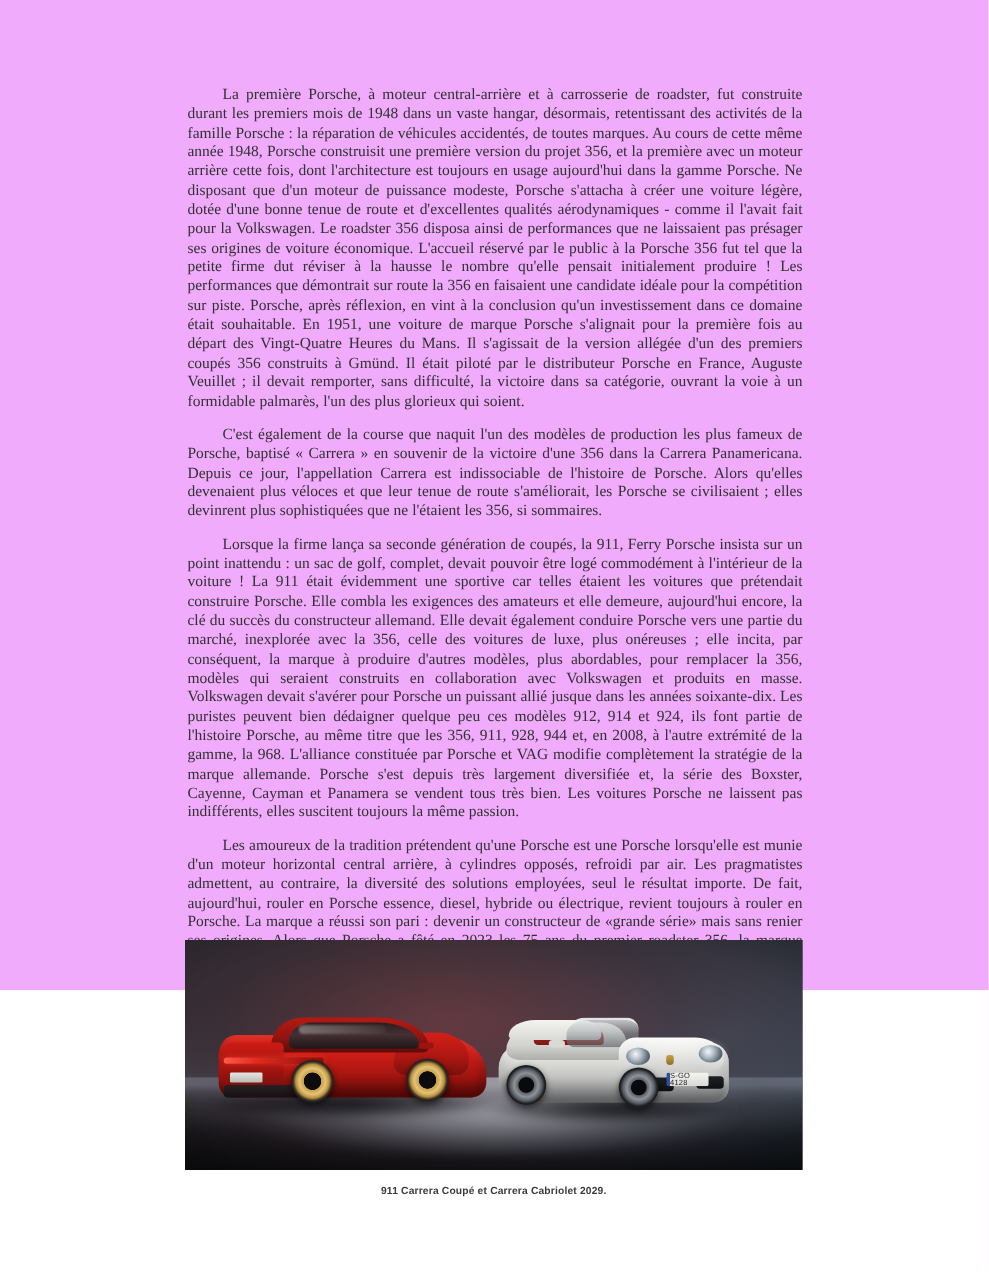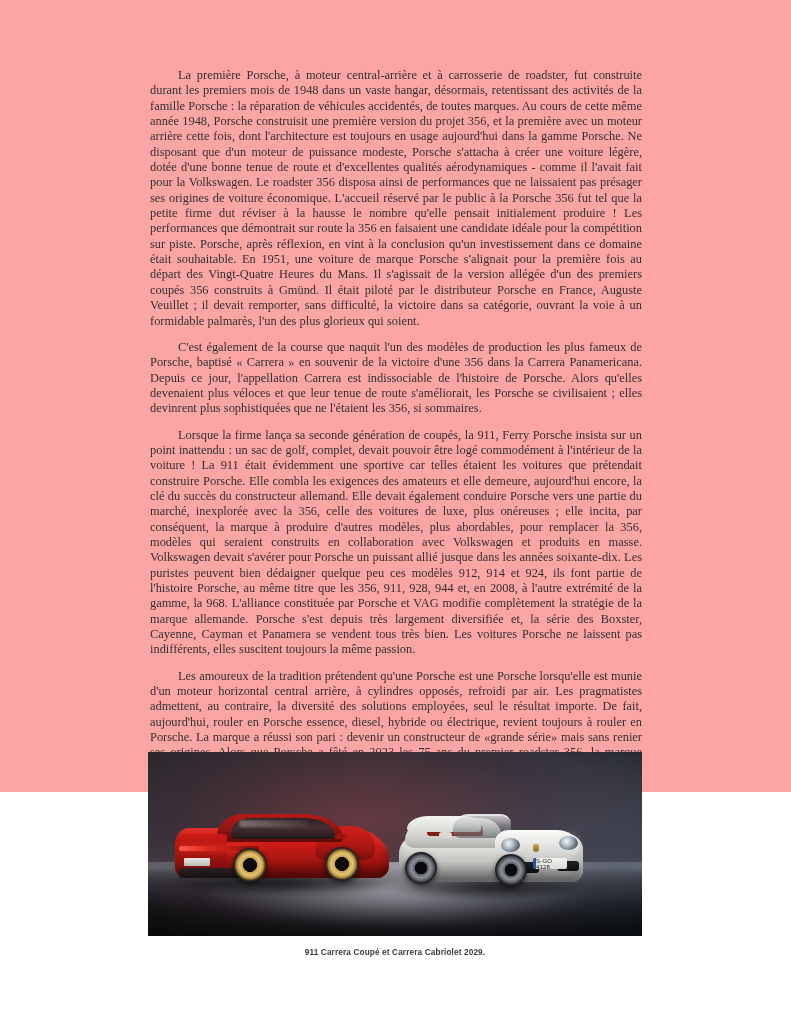--- a/index.html
+++ b/index.html
@@ -13,21 +13,21 @@
     height: 1024px;
     overflow: hidden;
     font-family: "Liberation Serif", "DejaVu Serif", serif;
     color: #2b2b2b;
   }
 
   .page {
     position: relative;
     width: 791px;
     height: 792px;
-    background: #fca5a5;
+    background: #f0abfc;
     box-sizing: border-box;
   }
 
   .text-column {
     position: absolute;
     left: 150px;
     top: 68px;
     width: 492px;
   }
 

